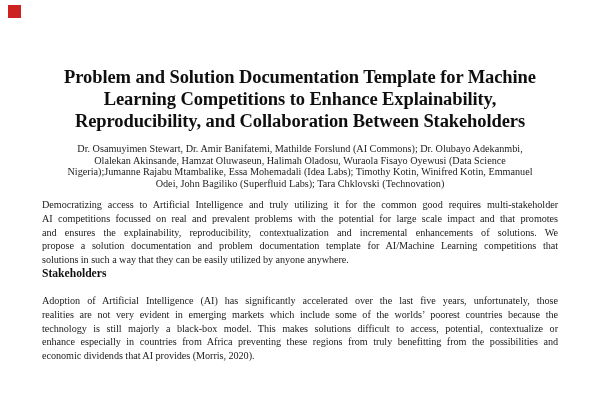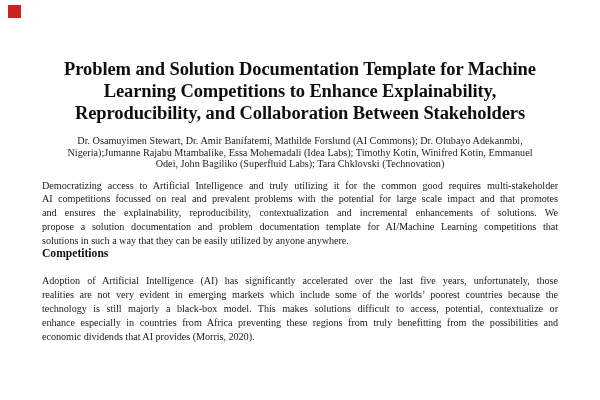--- a/index.html
+++ b/index.html
@@ -20,21 +20,21 @@
   }
   .red-marker {
     position: absolute;
     left: 8px;
     top: 5px;
     width: 13px;
     height: 13px;
     background: #cc2222;
   }
   .title {
-    margin: 0;
+    margin: 8px;
     font-size: 18.5px;
     line-height: 22px;
     font-weight: 700;
     text-align: center;
     color: #0f0f0f;
     letter-spacing: -0.1px;
   }
   .authors {
     margin-top: 11px;
     font-size: 10.2px;
@@ -76,34 +76,35 @@
   <div class="red-marker" style="background: rgb(204, 34, 34);"></div>
 
   <h1 class="title">
     <div class="tline">Problem and Solution Documentation Template for Machine</div>
     <div class="tline">Learning Competitions to Enhance Explainability,</div>
     <div class="tline">Reproducibility, and Collaboration Between Stakeholders</div>
   </h1>
 
   <div class="authors">
     <div class="aline">Dr. Osamuyimen Stewart, Dr. Amir Banifatemi, Mathilde Forslund (AI Commons); Dr. Olubayo Adekanmbi,</div>
+    <div class="aline">Olalekan Akinsande, Hamzat Oluwaseun, Halimah Oladosu, Wuraola Fisayo Oyewusi (Data Science</div>
     <div class="aline">Nigeria);Jumanne Rajabu Mtambalike, Essa Mohemadali (Idea Labs); Timothy Kotin, Winifred Kotin, Emmanuel</div>
     <div class="aline">Odei, John Bagiliko (Superfluid Labs); Tara Chklovski (Technovation)</div>
   </div>
 
 
   <div class="para abstract">
     <div class="jline">Democratizing access to Artificial Intelligence and truly utilizing it for the common good requires multi-stakeholder</div>
     <div class="jline">AI competitions focussed on real and prevalent problems with the potential for large scale impact and that promotes</div>
     <div class="jline">and ensures the explainability, reproducibility, contextualization and incremental enhancements of solutions. We</div>
     <div class="jline">propose a solution documentation and problem documentation template for AI/Machine Learning competitions that</div>
     <div class="jline last">solutions in such a way that they can be easily utilized by anyone anywhere.</div>
   </div>
 
-  <div class="heading intro">Competitions</div>
+  <div class="heading intro">Stakeholders</div>
 
   <div class="para intro">
     <div class="jline">Adoption of Artificial Intelligence (AI) has significantly accelerated over the last five years, unfortunately, those</div>
     <div class="jline">realities are not very evident in emerging markets which include some of the worlds’ poorest countries because the</div>
     <div class="jline">technology is still majorly a black-box model. This makes solutions difficult to access, potential, contextualize or</div>
     <div class="jline">enhance especially in countries from Africa preventing these regions from truly benefitting from the possibilities and</div>
     <div class="jline last">economic dividends that AI provides (Morris, 2020).</div>
   </div>
 
 </div>

